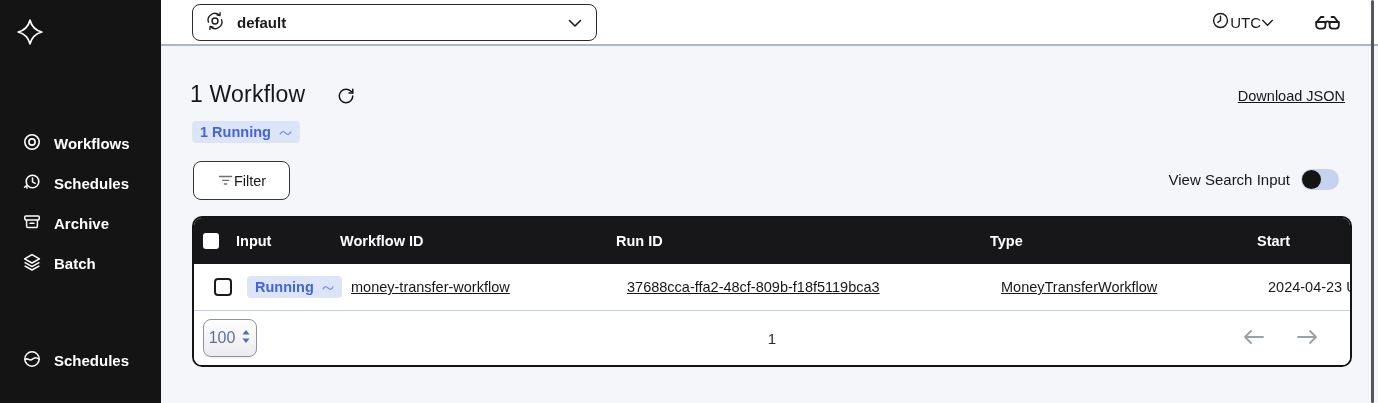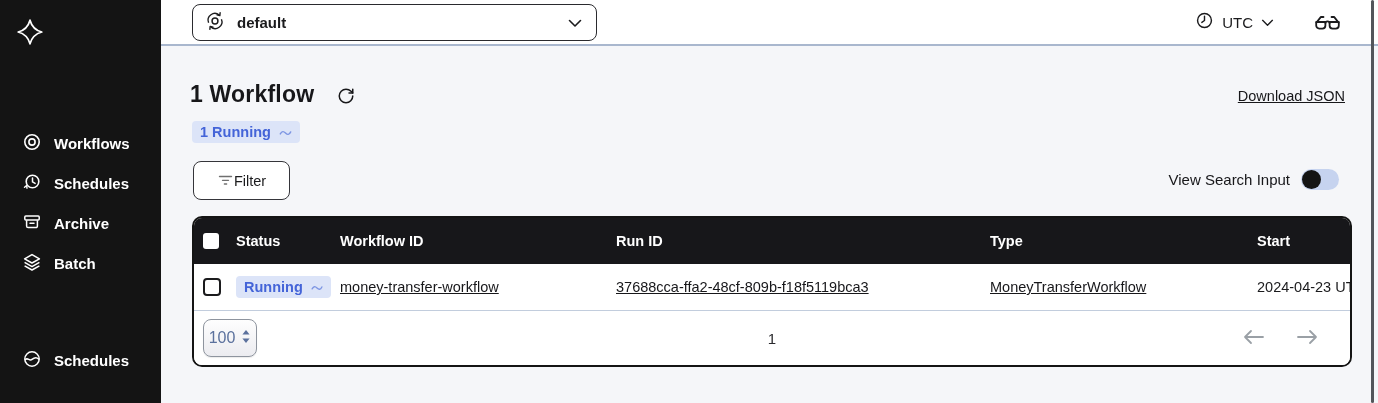--- a/index.html
+++ b/index.html
@@ -11,42 +11,42 @@
   .logo { position:absolute; left:16px; top:18px; width:28px; height:28px; }
   .nav-item { position:absolute; left:0; width:161px; height:26px; display:flex; align-items:center; gap:12px; padding-left:22px; color:#fff; font-size:15px; font-weight:600; cursor:pointer; }
   .nav-item svg { flex:0 0 auto; }
   .ni-0 { top:130px; } .ni-1 { top:170px; } .ni-2 { top:210px; } .ni-3 { top:250px; } .ni-b0 { top:347px; }
 
   
   .topbar { position:absolute; left:161px; top:0; width:1217px; height:46px; background:#ffffff; border-bottom:2px solid #a9b7ce; }
   .ns-select { position:absolute; left:31px; top:4px; width:405px; height:37px; background:#fff; border:1.5px solid #2a2a2e; border-radius:8px; display:flex; align-items:center; gap:11px; padding:0 14px 0 11px; cursor:pointer; }
   .ns-select .label { font-size:15px; font-weight:700; }
   .ns-select .chev { margin-left:auto; }
-  .tz-group { position:absolute; right:104px; top:0; height:44px; display:flex; align-items:center; gap:8px; cursor:pointer; }
+  .tz-group { position:absolute; right:104px; top:0; height:44px; display:flex; align-items:center; cursor:pointer; }
   .tz-group .label { font-size:15px; }
   .glasses-btn { position:absolute; right:37px; top:13px; cursor:pointer; }
 
   
   .content { position:absolute; left:161px; top:48px; width:1217px; height:355px; background:#f5f6f9; }
-  .page-title { position:absolute; left:29px; top:33px; font-size:23px; font-weight:700; color:#17171a; letter-spacing:.2px; }
+  .page-title { position:absolute; left:29px; top:33px; font-size:23px; font-weight:400; color:#17171a; letter-spacing:.2px; }
   .refresh-btn { position:absolute; left:176px; top:39px; cursor:pointer; }
   .badge { display:inline-flex; align-items:center; gap:8px; background:#dce4f8; color:#4464d8; border-radius:4px; font-size:14.5px; font-weight:600; padding:3px 8px; }
   .summary-badge { position:absolute; left:31px; top:73px; }
   .filter-btn { position:absolute; left:32px; top:113px; width:97px; height:39px; background:#fff; border:1px solid #35353a; border-radius:8px; display:flex; align-items:center; justify-content:center; font-size:14.5px; color:#1b1b1d; cursor:pointer; }
   .search-toggle-row { position:absolute; right:39px; top:121px; display:flex; align-items:center; gap:11px; }
   .search-toggle-row .label { font-size:15px; color:#17171a; }
   .toggle { position:relative; width:38px; height:21px; background:#c6d3ef; border-radius:11px; cursor:pointer; }
   .toggle .knob { position:absolute; left:1px; top:1px; width:19px; height:19px; background:#141414; border-radius:50%; }
   .download-link { position:absolute; right:33px; top:40px; font-size:14.5px; font-weight:500; color:#17171a; text-decoration:underline; cursor:pointer; }
 
   
   .wf-table { position:absolute; left:31px; top:168px; width:1160px; height:151px; background:#fff; border:2px solid #141414; border-radius:10px; overflow:hidden; }
   .t-grid { display:grid; grid-template-columns:42px 104px 276px 374px 267px auto; align-items:center; }
   .t-head { height:46px; background:#17171a; color:#fff; font-size:14.5px; font-weight:600; }
-  .t-row { height:46px; background:#fff; font-size:14.5px; }
+  .t-row { height:46px; background:#fff; font-size:14.5px;padding-left:11px; }
   .cb-cell { padding-left:9px; display:flex; align-items:center; }
   .cb-head { width:16px; height:16px; background:#fff; border-radius:3px; cursor:pointer; }
   .cb-row { width:18px; height:18px; background:#fff; border:2px solid #1b1b1d; border-radius:4px; cursor:pointer; }
   .cell-link { color:#17171a; text-decoration:underline; cursor:pointer; white-space:nowrap; }
   .start-cell { overflow:hidden; white-space:nowrap; }
   .t-foot { position:relative; height:55px; border-top:1.5px solid #c2cddd; background:#fff; }
   .page-size { position:absolute; left:9px; top:8px; width:54px; height:38px; border:1px solid #8e949e; border-radius:8px; background:linear-gradient(#fefefe,#ececf0); display:flex; align-items:center; justify-content:center; gap:6px; font-size:16px; color:#5b719d; cursor:pointer; box-shadow:0 1px 1px rgba(0,0,0,.08); }
   .page-num { position:absolute; left:0; right:0; top:0; height:55px; display:flex; align-items:center; justify-content:center; font-size:15px; color:#2a2a2e; }
   .pager-arrows { position:absolute; right:31px; top:0; height:55px; display:flex; align-items:center; gap:31px; }
   .pager-arrows svg { cursor:pointer; }
@@ -205,21 +205,21 @@
         <span class="knob"></span>
       </span>
     </div>
 
     <section class="wf-table">
 
       <div class="t-grid t-head">
         <div class="cb-cell">
             <span class="cb-head"></span>
           </div>
-        <div>Status</div>
+        <div>Input</div>
         <div>Workflow ID</div>
         <div>Run ID</div>
         <div>Type</div>
         <div>Start</div>
       </div>
 
       <div class="t-grid t-row">
         <div class="cb-cell">
             <span class="cb-row"></span>
           </div>

